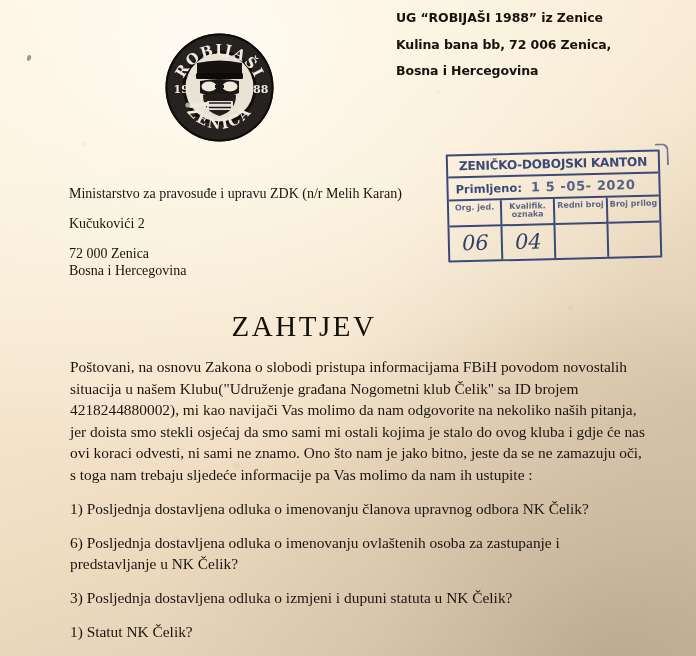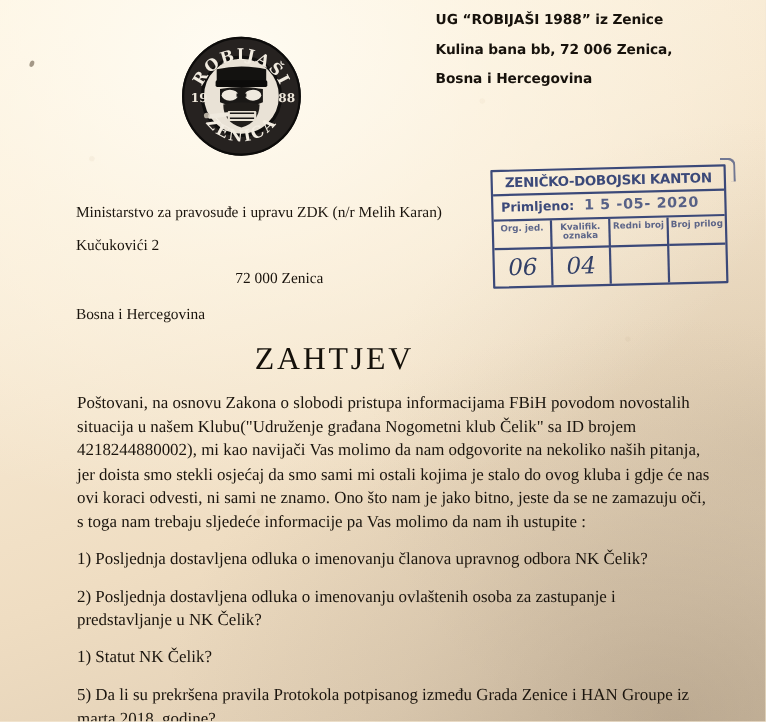--- a/index.html
+++ b/index.html
@@ -80,21 +80,21 @@
     position: absolute;
     left: 69px;
     top: 187px;
     width: 370px;
     font-size: 14px;
     color: #1a140d;
     line-height: 1.0;
     font-family: Liberation Serif, serif;
   }
   .recipient .ln { margin-bottom: 16px; }
-  .recipient .ln.tight { margin-bottom: 19px; text-align: center; }
+  .recipient .ln.tight { margin-bottom: 3px; }
   .recipient .ln:last-child { margin-bottom: 0; }
 
   
   .stamp {
     position: absolute;
     left: 447px;
     top: 152px;
     width: 214px;
     transform: rotate(-1.4deg);
     color: #2c3c72;
@@ -279,17 +279,18 @@
         </tbody>
       </table>
     </div>
   </div>
 
   <div class="doc-title">ZAHTJEV</div>
 
   <div class="body-block">
     <p class="intro">Poštovani, na osnovu Zakona o slobodi pristupa informacijama FBiH  povodom novostalih situacija u našem Klubu("Udruženje građana Nogometni klub Čelik" sa ID brojem 4218244880002), mi kao navijači Vas molimo da nam odgovorite na nekoliko naših pitanja, jer doista smo stekli osjećaj da smo sami mi ostali kojima je stalo do ovog kluba i gdje će nas ovi koraci odvesti, ni sami ne znamo. Ono što nam je jako bitno, jeste da se ne zamazuju oči, s toga nam trebaju sljedeće informacije pa Vas molimo da nam ih ustupite :</p>
     <p class="q">1) Posljednja dostavljena odluka o imenovanju članova upravnog odbora NK Čelik?</p>
-    <p class="q">2) Posljednja dostavljena odluka o imenovanju ovlaštenih osoba za zastupanje  i predstavljanje u NK Čelik?</p>
+    <p class="q">6) Posljednja dostavljena odluka o imenovanju ovlaštenih osoba za zastupanje  i predstavljanje u NK Čelik?</p>
+    <p class="q">3) Posljednja dostavljena odluka o izmjeni i dupuni statuta u NK Čelik?</p>
     <p class="q">1) Statut NK Čelik?</p>
     <p class="q">5) Da li su prekršena pravila Protokola potpisanog između Grada Zenice i HAN Groupe iz marta 2018. godine?</p>
   </div>
 </div>
 
 </body></html>

